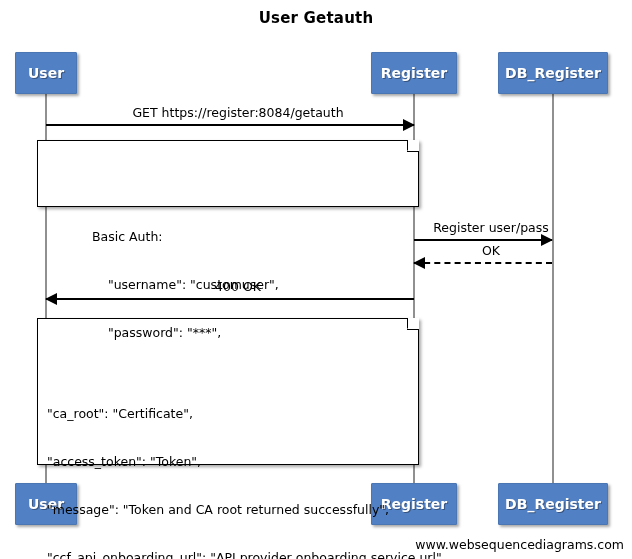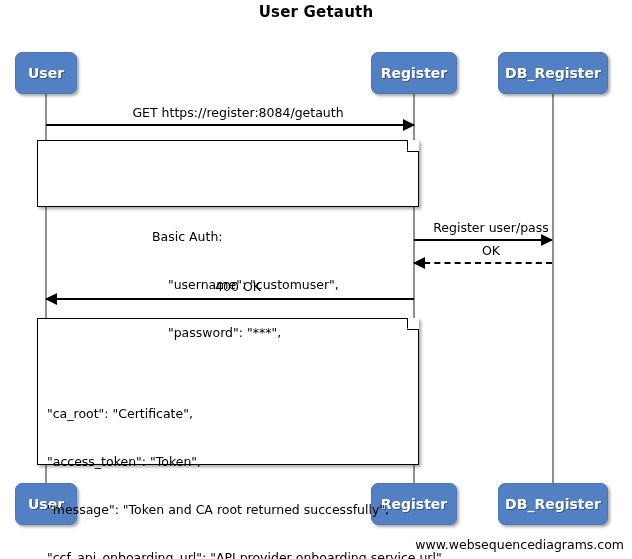--- a/index.html
+++ b/index.html
@@ -16,42 +16,42 @@
     width: 632px;
     height: 559px;
     background: #ffffff;
     overflow: hidden;
   }
 
   
   .title {
     position: absolute;
     left: 0;
-    top: 3px;
+    top: 9px;
     width: 632px;
     text-align: center;
     font-size: 15px;
     font-weight: bold;
     letter-spacing: 0.2px;
   }
 
   
   .lifeline {
     position: absolute;
     width: 2px;
     background: #909090;
   }
 
   
   .actor {
     position: absolute;
     box-sizing: border-box;
     background: #5280c4;
     border: 1px solid #4a76b4;
-    border-radius: 7px;
+    border-radius: 1px;
     color: #ffffff;
     font-size: 14px;
     font-weight: bold;
     display: flex;
     align-items: center;
     justify-content: center;
     box-shadow: 2px 2px 3px rgba(0,0,0,0.35);
     text-shadow: 1px 1px 0 rgba(0,0,0,0.35);
     white-space: nowrap;
   }
@@ -136,21 +136,21 @@
   }
   .note-lines .nl {
     display: block;
   }
 
   #note-auth {
     padding: 8px 10px 6px 10px;
     text-align: left;
   }
   #note-auth .note-lines {
-    padding-left: 104px;
+    padding-left: 44px;
   }
   #note-resp {
     padding: 7px 10px 7px 9px;
     text-align: left;
   }
 
   
   .footer {
     position: absolute;
     right: 8px;

